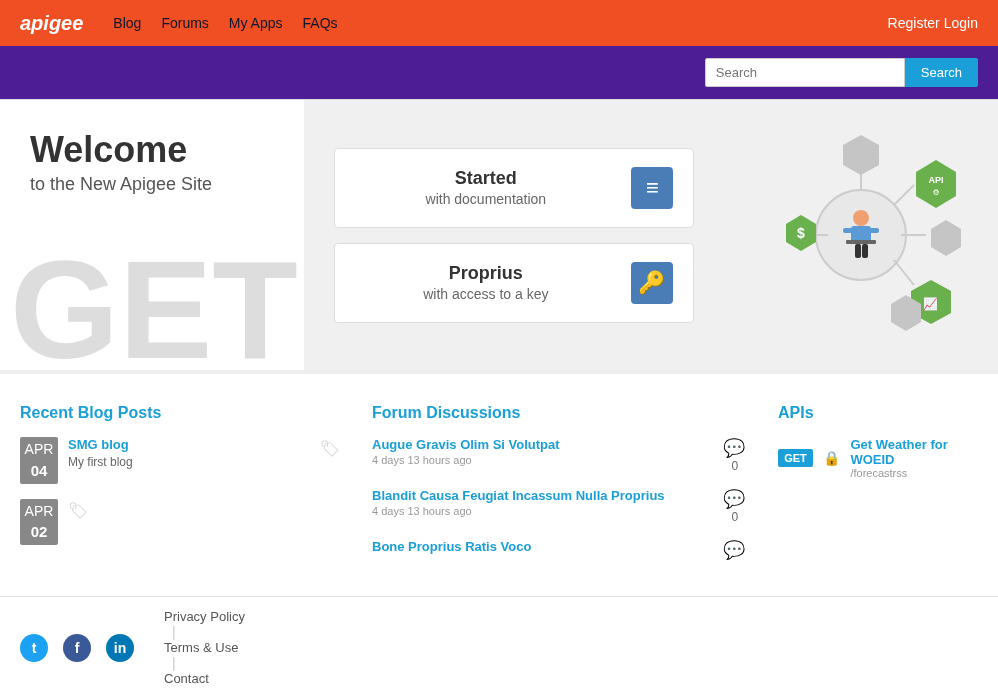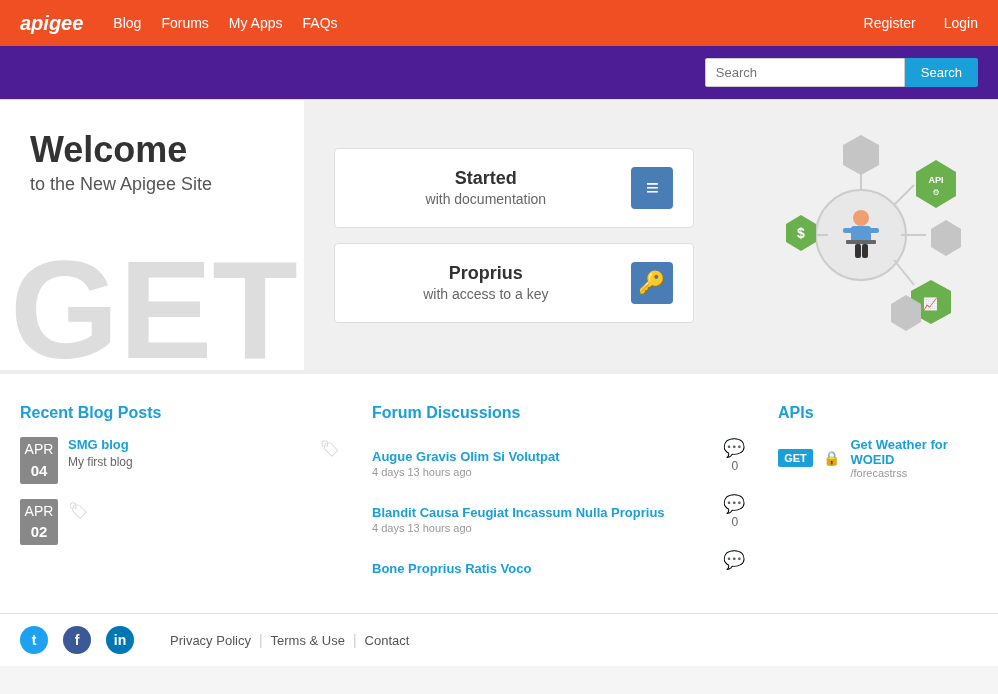--- a/index.html
+++ b/index.html
@@ -14,30 +14,30 @@
       padding: 0 20px;
     }
     #logo {
       color: white;
       font-size: 20px;
       font-weight: bold;
       margin-right: 30px;
       font-style: italic;
     }
     .nav-link {
-      color: #ffffff;
+      color: #0f172a;
       text-decoration: none;
       margin-right: 20px;
       font-size: 14px;
     }
     .nav-spacer { flex: 1; }
     .nav-auth-link {
       color: white;
       text-decoration: none;
-      margin-left: 28px;
+      margin-left: 4px;
       font-size: 14px;
     }
 
     
     #search-bar {
       background: #4c1d95;
       display: flex;
       justify-content: flex-end;
       align-items: center;
       padding: 12px 20px;
@@ -195,21 +195,21 @@
 
     
     #forum-section { flex: 1; }
     .forum-item {
       display: flex;
       align-items: flex-start;
       margin-bottom: 15px;
       gap: 10px;
     }
     .forum-content { flex: 1; }
-    .forum-title { color: #1a9fd9; font-size: 13px; font-weight: bold; text-decoration: none; display: block; margin-top: 12px; }
+    .forum-title { color: #1a9fd9; font-size: 13px; font-weight: bold; text-decoration: none; display: block; }
     .forum-meta { font-size: 11px; color: #999; margin-top: 2px; }
     .forum-count {
       display: flex;
       flex-direction: column;
       align-items: center;
       font-size: 12px;
       color: #666;
     }
     .forum-count-icon { color: #bbb; font-size: 18px; }
 
@@ -253,21 +253,21 @@
       align-items: center;
       justify-content: center;
       color: white;
       font-size: 14px;
       font-weight: bold;
       text-decoration: none;
     }
     .social-twitter { background: #1da1f2; }
     .social-facebook { background: #3b5998; }
     .social-linkedin { background: #0077b5; }
-    .footer-links { display: flex; gap: 0; align-items: flex-end; margin-left: 21px; }
+    .footer-links { display: flex; gap: 0; align-items: flex-start; margin-left: 15px; flex-direction: column; }
     .footer-link { color: #555; font-size: 13px; text-decoration: none; }
     .footer-sep { color: #ccc; margin: 0 8px; }
   </style>
 </head>
 <body>
 
 <nav id="top-nav">
   <span id="logo">apigee</span>
   <a class="nav-link" href="#">Blog</a>
   <a class="nav-link" href="#">Forums</a>

